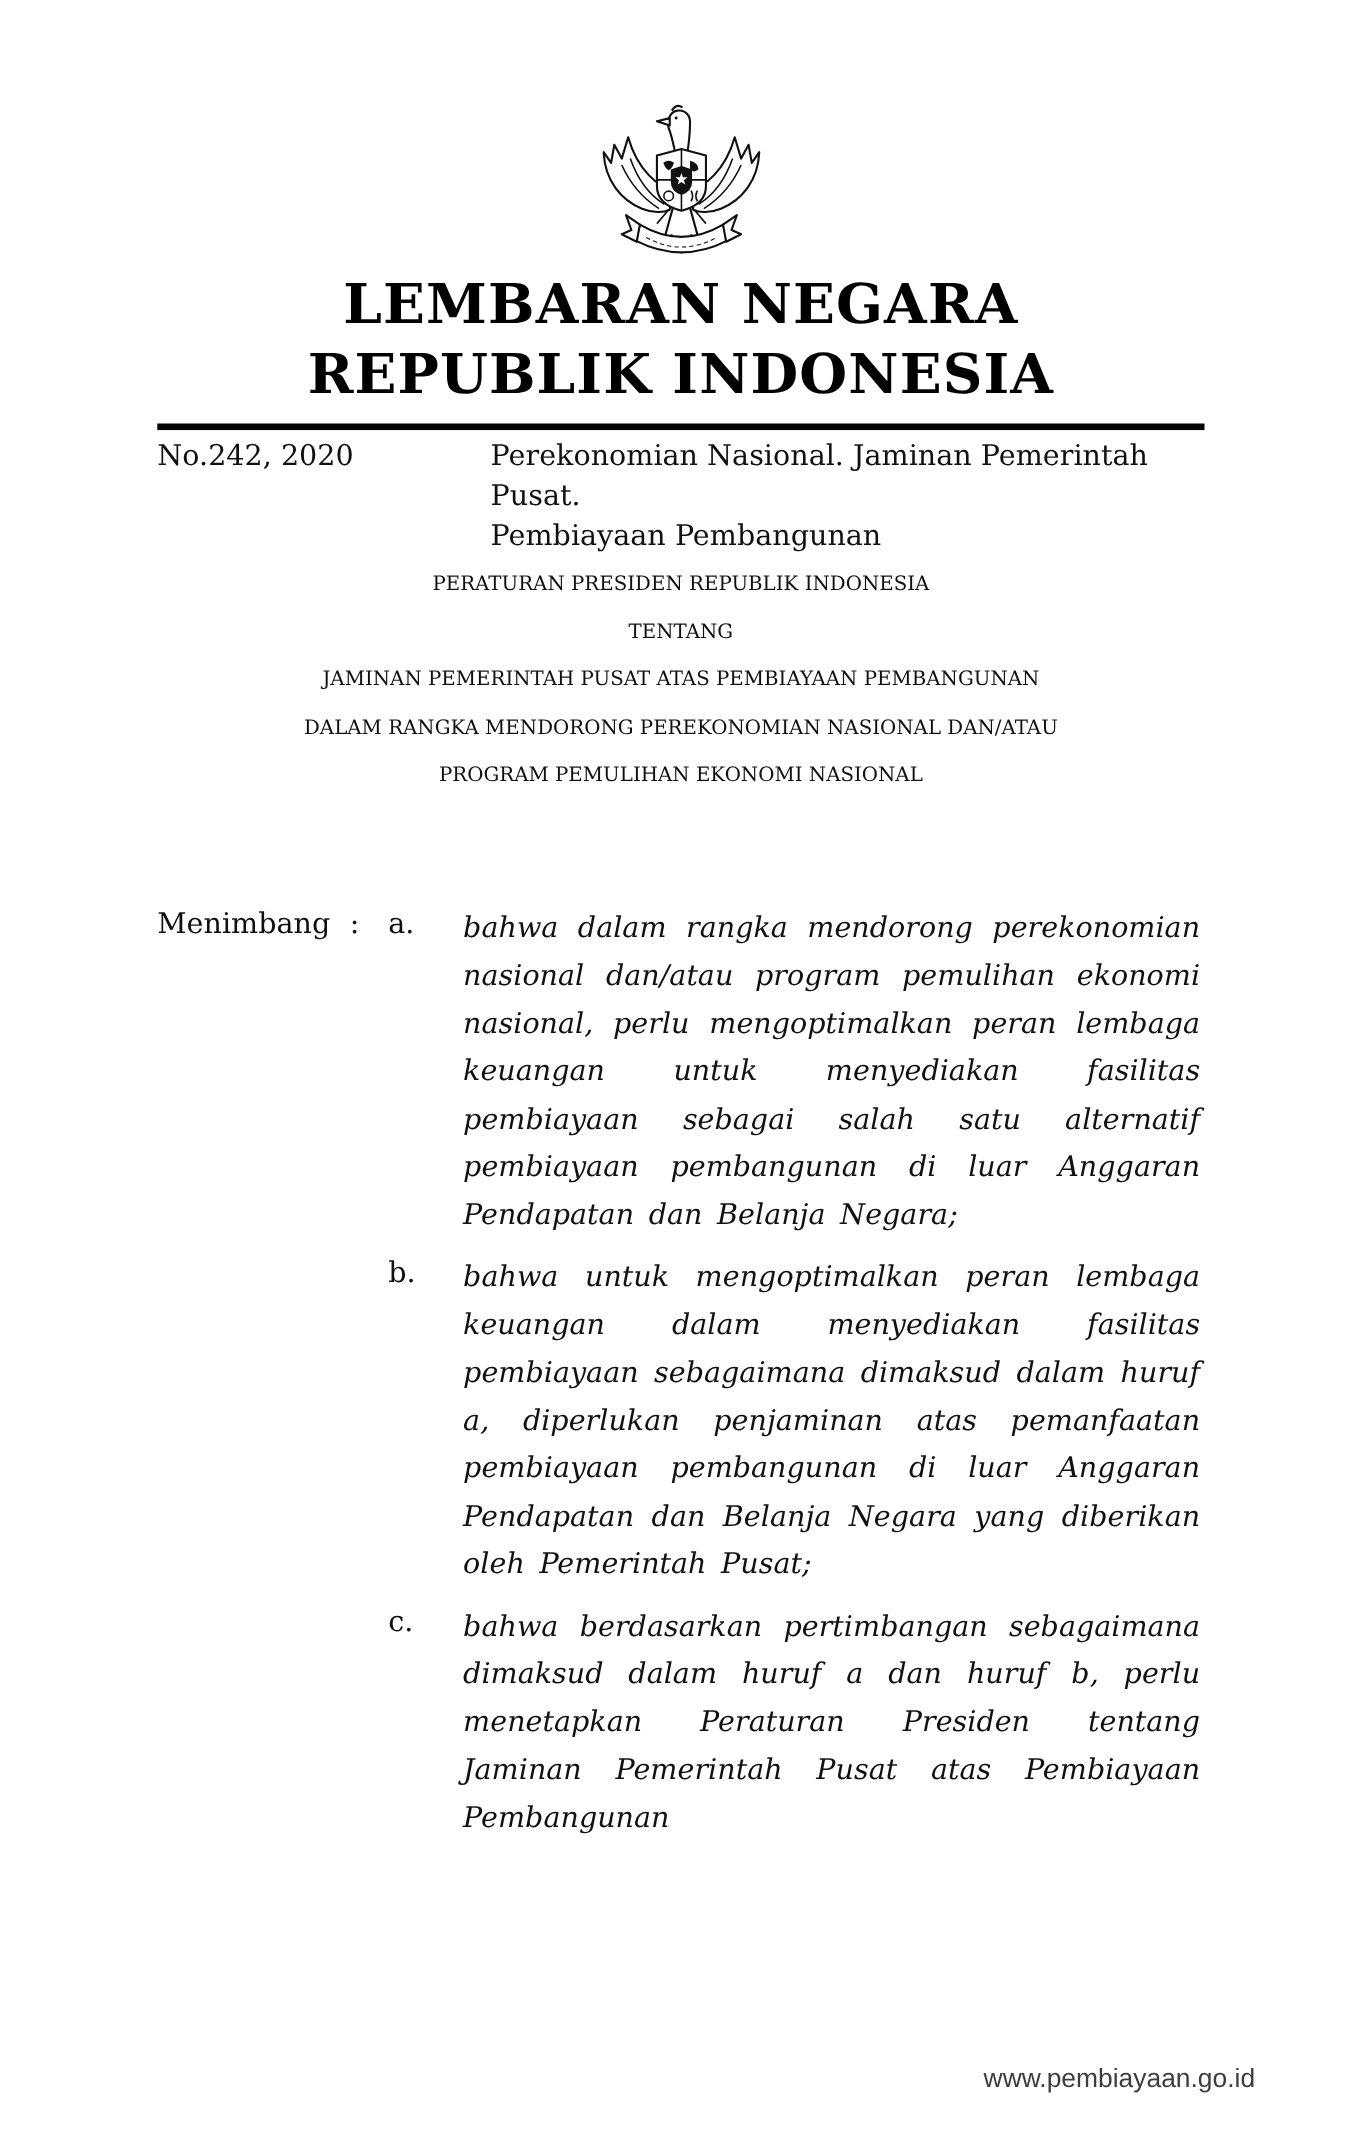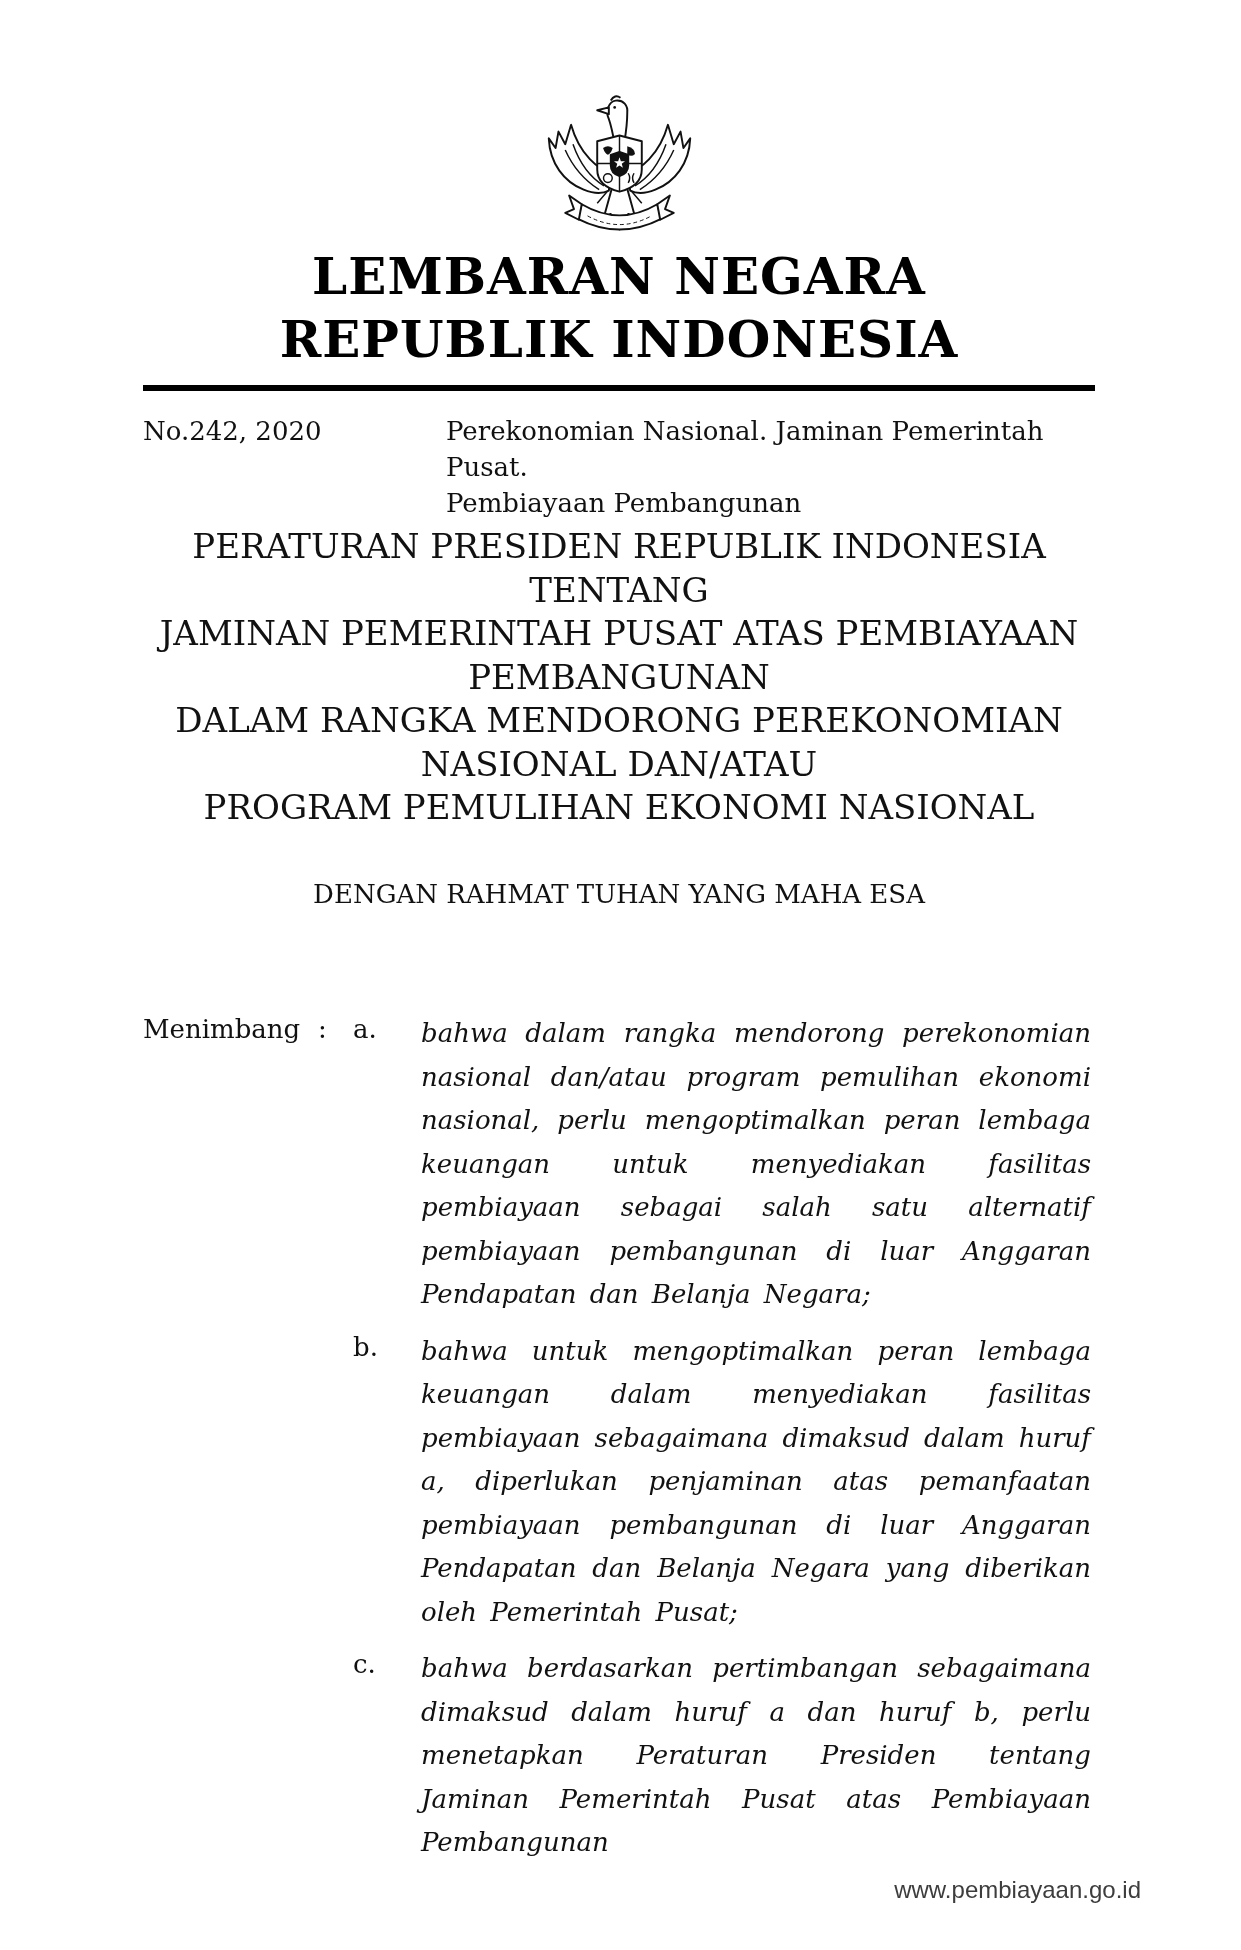--- a/index.html
+++ b/index.html
@@ -14,25 +14,25 @@
 
   .emblem { display:block; width:147px; height:155px; margin:88px auto 0; }
 
   .gazette-title {
     text-align:center; font-weight:bold; font-size:50px; line-height:63px;
     margin-top:2px; letter-spacing:1px; color:#000;
   }
 
   .rule { height:6px; background:#000; margin-top:14px; }
 
-  .meta-row { display:flex; margin-top:22px; font-size:26px; line-height:36px; }
+  .meta-row { display:flex; margin-top:6px; font-size:26px; line-height:36px; }
   .meta-number { width:303px; flex:none; }
   .meta-subject { flex:1; }
 
-  .heading { text-align:center; font-size:34px; line-height:43.5px; margin-top:4px; }
+  .heading { text-align:center; font-size:18px; line-height:43.5px; margin-top:4px; }
   .invocation { text-align:center; font-size:26px; line-height:43.5px; margin-top:43px; }
   .issuer { margin-top:46px; }
 
   .menimbang { display:flex; margin-top:92px; font-size:26px; line-height:43.5px; }
   .m-label { width:175px; flex:none; }
   .m-colon { width:35px; flex:none; }
   .m-items { flex:1; }
   .m-item { display:flex; }
   .m-item + .m-item { margin-top:5px; }
   .m-marker { width:64px; flex:none; }
@@ -109,21 +109,20 @@
     </div>
 
     <div class="heading">
       <div>PERATURAN PRESIDEN REPUBLIK INDONESIA</div>
       <div>TENTANG</div>
       <div>JAMINAN PEMERINTAH PUSAT ATAS PEMBIAYAAN PEMBANGUNAN</div>
       <div>DALAM RANGKA MENDORONG PEREKONOMIAN NASIONAL DAN/ATAU</div>
       <div>PROGRAM PEMULIHAN EKONOMI NASIONAL</div>
     </div>
 
-    <div class="invocation">DENGAN RAHMAT TUHAN YANG MAHA ESA</div>
 
     <div class="menimbang">
       <div class="m-label">Menimbang</div>
       <div class="m-colon">:</div>
       <div class="m-items">
         <div class="m-item">
           <div class="m-marker">a.</div>
           <p class="m-text">bahwa dalam rangka mendorong perekonomian nasional dan/atau program pemulihan ekonomi nasional, perlu mengoptimalkan peran lembaga keuangan untuk menyediakan fasilitas pembiayaan sebagai salah satu alternatif pembiayaan pembangunan di luar Anggaran Pendapatan dan Belanja Negara;</p>
         </div>
         <div class="m-item">

